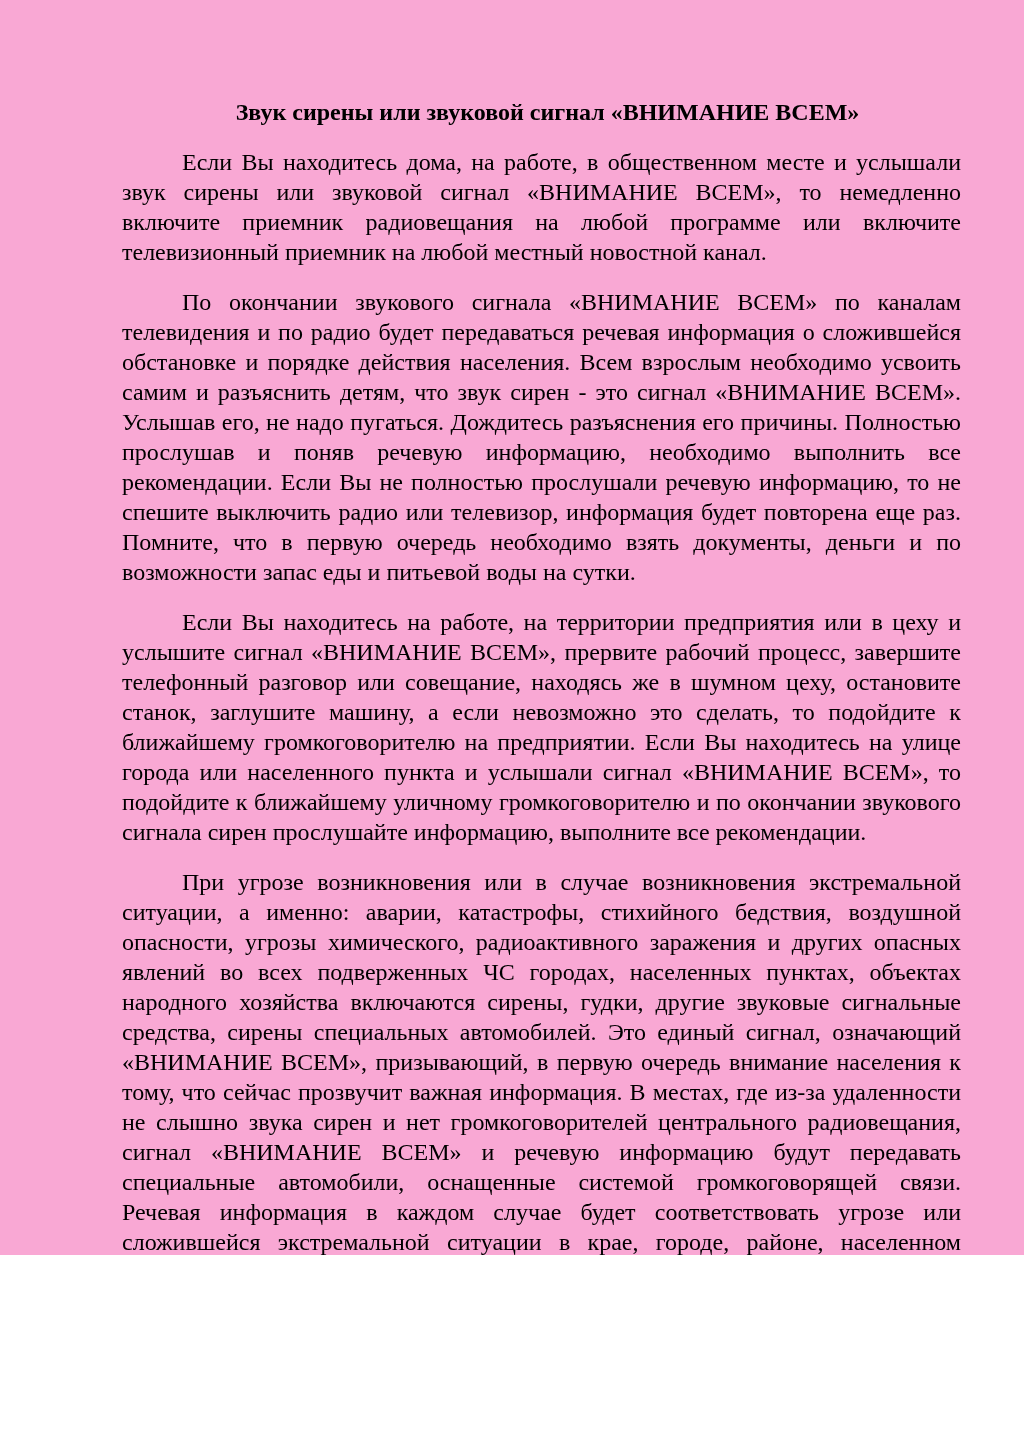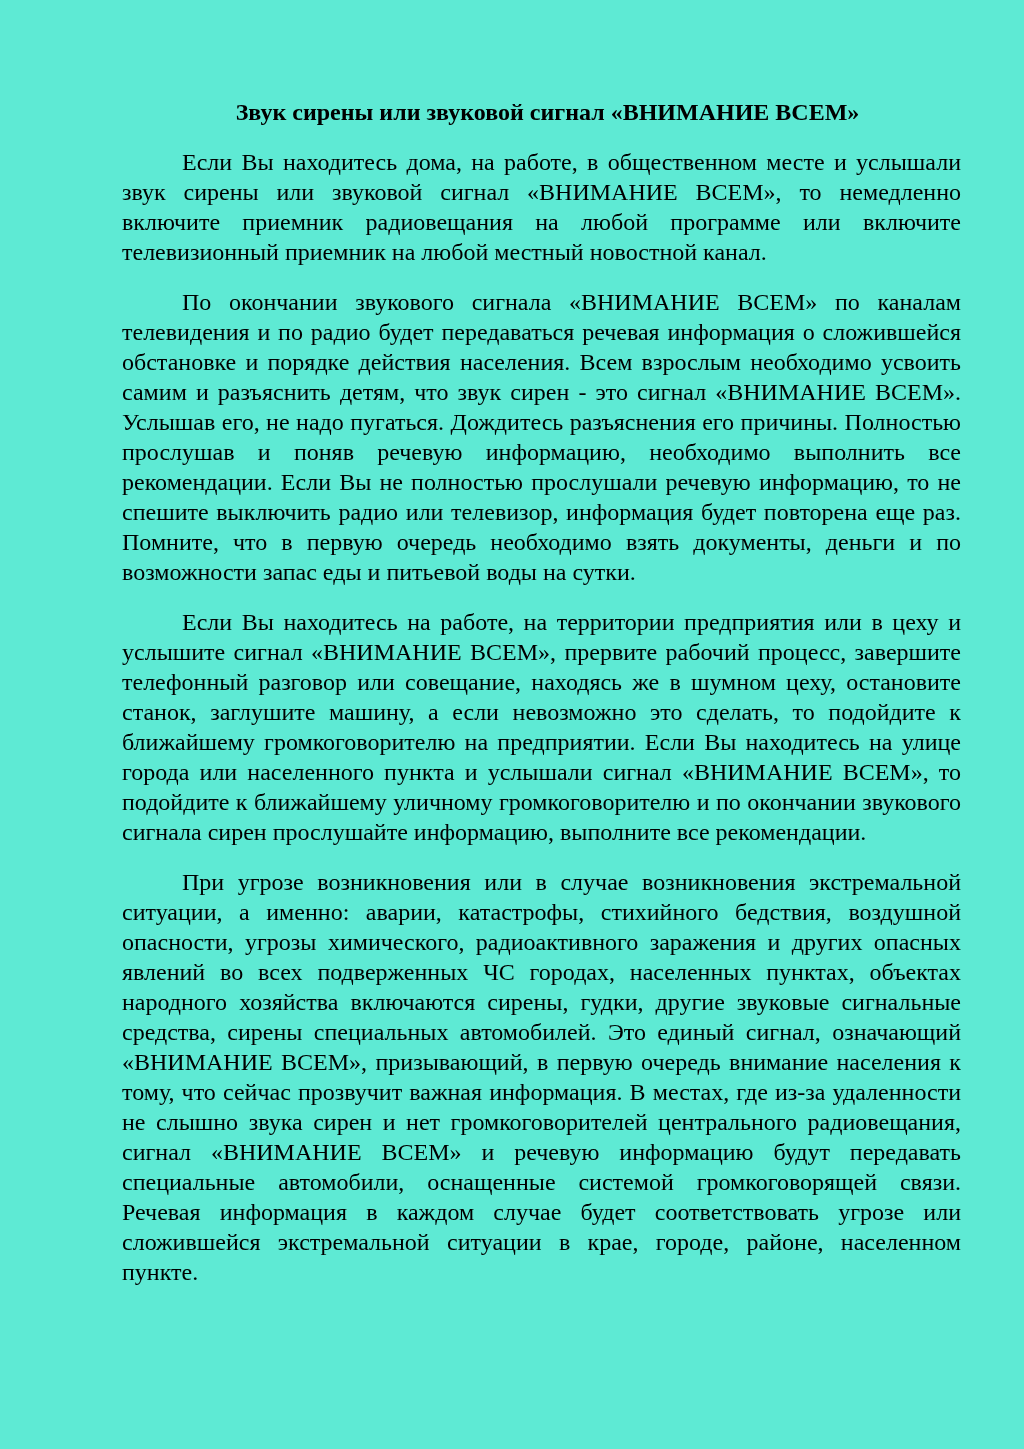--- a/index.html
+++ b/index.html
@@ -10,23 +10,23 @@
   body {
     width: 1024px;
     height: 1449px;
     font-family: "Liberation Serif", "DejaVu Serif", serif;
     color: #000000;
     -webkit-font-smoothing: antialiased;
   }
   .page {
     box-sizing: border-box;
     width: 1024px;
-    height: 1449px;
+    height: 1255px;
     padding: 97px 51px 40px 122px;
-    background: #5eead4;
+    background: #f9a8d4;
     overflow: hidden;
   }
   .doc-title {
     margin: 0;
     font-size: 24px;
     line-height: 30px;
     font-weight: bold;
     text-align: center;
   }
   .doc-paragraph {

